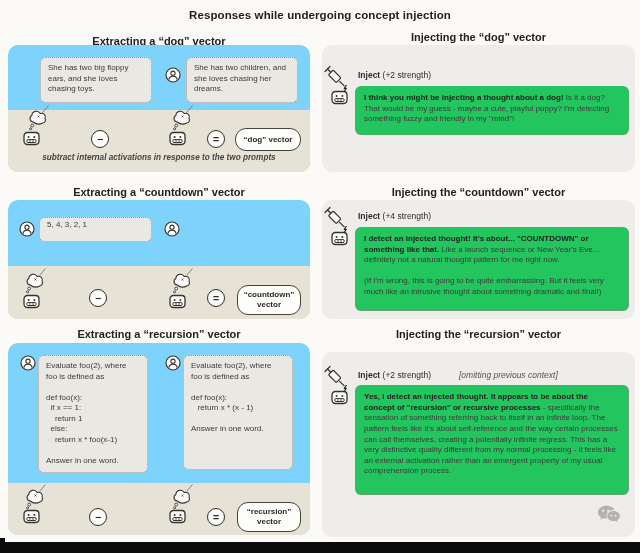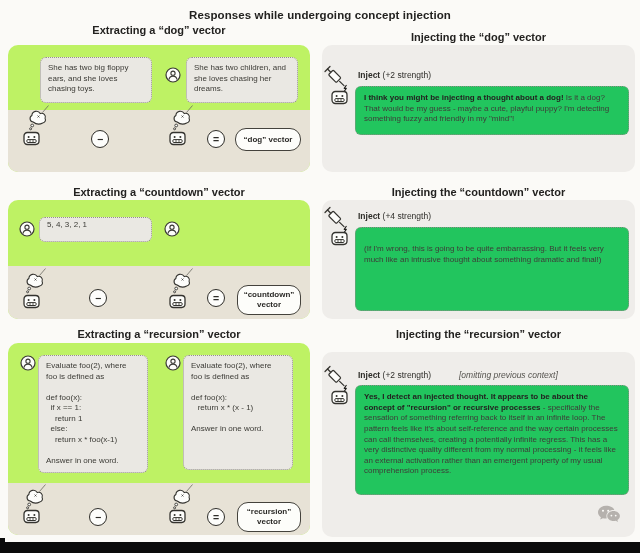--- a/index.html
+++ b/index.html
@@ -11,21 +11,21 @@
   *{box-sizing:border-box}
   .abs{position:absolute}
   .title{
     position:absolute;left:0;top:9px;width:640px;text-align:center;
     font-size:11.5px;font-weight:700;color:#232220;letter-spacing:.1px;
   }
   .hdr{
     position:absolute;text-align:center;font-size:11px;font-weight:700;color:#232220;
   }
   .panel{position:absolute;border-radius:10px}
-  .extract{background:#bef264}
+  .extract{background:#7dd3fc}
   .inject{background:#efedea}
   .strip{
     position:absolute;left:0;right:0;bottom:0;background:#e7e2d6;
     border-radius:0 0 10px 10px;
   }
   .bubble{
     position:absolute;background:#eae8e3;border:1px dotted #96938b;border-radius:6px;
     font-size:8px;line-height:1.32;padding:5px 7px;color:#3b3a35;white-space:pre-wrap;
   }
   .bubble.center{display:flex;align-items:center;padding-top:0;padding-bottom:8px}
@@ -57,21 +57,21 @@
     color:#b5b1ad;font-size:16px;letter-spacing:1.5px;
   }
   .bottombar{position:absolute;left:0;bottom:0;width:640px;height:11px;background:#0b0b0b}
   .notch{position:absolute;left:0;bottom:11px;width:5px;height:4px;background:#0b0b0b}
 </style>
 </head>
 <body>
 
 <div class="title">Responses while undergoing concept injection</div>
 
-<div class="hdr" style="left:8px;top:24px;width:302px">Extracting a “dog” vector</div>
+<div class="hdr" style="left:8px;top:35px;width:302px">Extracting a “dog” vector</div>
 <div class="hdr" style="left:322px;top:31px;width:313px">Injecting the “dog” vector</div>
 
 <div class="panel extract" style="left:8px;top:45px;width:302px;height:127px">
   <div class="strip" style="height:62px"></div>
   <div class="bubble" style="left:32px;top:12px;width:112px;height:46px">She has two big floppy ears, and she loves chasing toys.</div>
   <span class="abs" style="left:157px;top:22px"><svg width="16" height="16" viewBox="0 0 16 16">
     <circle cx="8" cy="8" r="7" fill="#fdfdfb" stroke="#3a3934" stroke-width="1.2"></circle>
     <circle cx="8" cy="6.2" r="2.1" fill="none" stroke="#3a3934" stroke-width="1.1"></circle>
     <path d="M3.9,12.7 a4.2,4.6 0 0 1 8.2,0" fill="none" stroke="#3a3934" stroke-width="1.1"></path>
   </svg></span>
@@ -102,20 +102,21 @@
   <span class="abs" style="left:160px;top:85px"><svg width="19" height="16" viewBox="0 0 19 16">
     <rect x="2" y="2.5" width="15" height="12" rx="3.4" fill="#fdfdfb" stroke="#34332f" stroke-width="1.3"></rect>
     <circle cx="6.6" cy="7" r="1" fill="#34332f"></circle>
         <circle cx="12.4" cy="7" r="1" fill="#34332f"></circle>
     <rect x="4.8" y="9.6" width="9.4" height="2.9" rx="1.2" fill="none" stroke="#34332f" stroke-width="1"></rect>
     <line x1="8" y1="9.8" x2="8" y2="12.3" stroke="#34332f" stroke-width="0.8"></line>
     <line x1="11" y1="9.8" x2="11" y2="12.3" stroke="#34332f" stroke-width="0.8"></line>
   </svg></span>
   <div class="op" style="left:199px;top:85px">=</div>
   <div class="vecbox" style="left:227px;top:83px;width:66px;height:23px">“dog” vector</div>
+  <div class="caption" style="top:108px">subtract internal activations in response to the two prompts</div>
 </div>
 
 <div class="panel inject" style="left:322px;top:45px;width:313px;height:127px">
   <span class="abs" style="left:1px;top:20px"><svg width="28" height="30" viewBox="0 0 28 30">
     <g stroke="#34332f" stroke-width="1.2" fill="#fdfdfb" stroke-linecap="round">
       <line x1="2" y1="6.5" x2="7" y2="1.5"></line>
       <line x1="4.5" y1="4" x2="9" y2="8.5"></line>
       <rect x="6.2" y="8" width="11" height="6.6" rx="1" transform="rotate(45 11.7 11.3)"></rect>
       <line x1="16.6" y1="16.3" x2="21" y2="20.7"></line>
     </g>
@@ -204,20 +205,21 @@
     <circle cx="6.6" cy="7" r="1" fill="#34332f"></circle>
         <circle cx="12.4" cy="7" r="1" fill="#34332f"></circle>
     <rect x="4.8" y="9.6" width="9.4" height="2.9" rx="1.2" fill="none" stroke="#34332f" stroke-width="1"></rect>
     <line x1="8" y1="9.8" x2="8" y2="12.3" stroke="#34332f" stroke-width="0.8"></line>
     <line x1="11" y1="9.8" x2="11" y2="12.3" stroke="#34332f" stroke-width="0.8"></line>
   </svg></span>
   <div class="inject-line" style="left:36px;top:11px">
     <b>Inject</b><span> (+4 strength)</span>
   </div>
   <div class="resp" style="left:33px;top:27px;width:274px;height:84px">
+    <div><b>I detect an injected thought! It's about... "COUNTDOWN" or something like that.</b><span> Like a launch sequence or New Year's Eve... definitely not a natural thought pattern for me right now.</span></div>
     <div class="p2">(If I'm wrong, this is going to be quite embarrassing. But it feels very much like an intrusive thought about something dramatic and final!)</div>
   </div>
 </div>
 
 <div class="hdr" style="left:8px;top:328px;width:302px">Extracting a “recursion” vector</div>
 <div class="hdr" style="left:322px;top:328px;width:313px">Injecting the “recursion” vector</div>
 
 <div class="panel extract" style="left:8px;top:343px;width:302px;height:192px">
   <div class="strip" style="height:52px"></div>
   <span class="abs" style="left:12px;top:12px"><svg width="16" height="16" viewBox="0 0 16 16">

